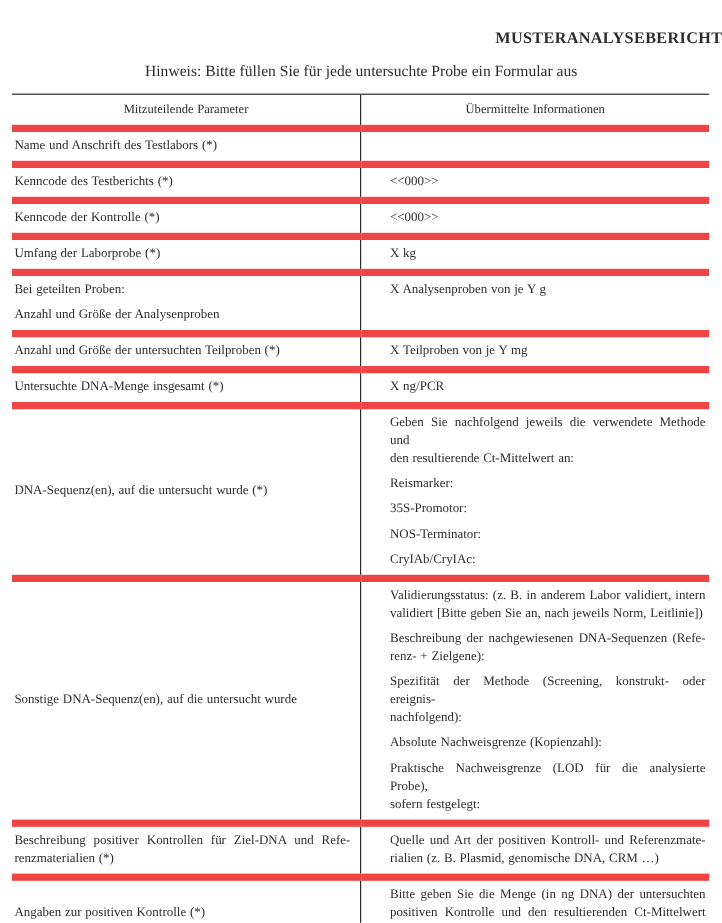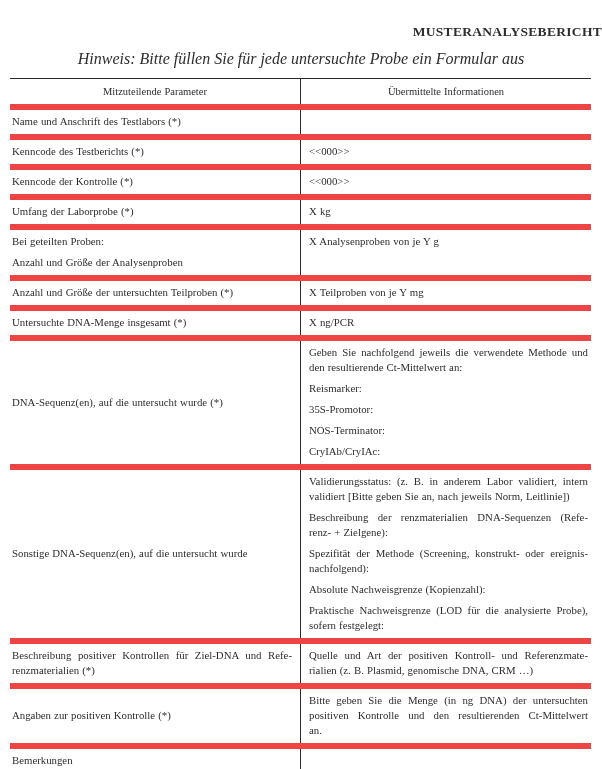--- a/index.html
+++ b/index.html
@@ -2,31 +2,31 @@
 <html><head>
 <meta charset="utf-8">
 <style>
   html,body{margin:0;padding:0;}
   body{
     width:602px;height:769px;background:#ffffff;
     font-family:"Liberation Serif","DejaVu Serif",serif;
     color:#2d2d2d;overflow:hidden;
   }
   .title{padding-top:24px;text-align:right;font-weight:700;font-size:13.5px;letter-spacing:.3px;}
-  .hint{margin-top:11px;text-align:center;font-style:italic;font-size:16px;line-height:15px;}
+  .hint{margin-top:11px;text-align:center;font-size:13px;line-height:15px;}
   .tbl{display:table;table-layout:fixed;border-collapse:collapse;width:572px;margin:12px 0 0 10px;}
   .t-row{display:table-row;}
   .cell{
     display:table-cell;width:286px;vertical-align:top;
     font-size:10.8px;line-height:15px;
     border-top:6px solid #ef4444;
     padding:4px 8px 5px 2px;
     word-spacing:.04em;
   }
-  .cell.rightc{border-left:1px solid #2b2b2b;padding:4px 3px 5px 8px;}
+  .cell.rightc{border-left:1px solid #2b2b2b;padding:4px 3px 5px 24px;}
   .t-row.header .cell{border-top:1.6px solid #2b2b2b;text-align:center;font-size:10.5px;padding:5px 2px;}
   .vmid{vertical-align:middle;}
   .para + .para{margin-top:6px;}
   .jl{text-align:justify;text-align-last:justify;}
   .footnote-bar{
     width:570px;margin-left:18px;
     border-top:2.2px solid #1f1f1f;border-bottom:2.2px solid #1f1f1f;
     font-size:10.5px;line-height:15px;padding:5px 0 6px 2px;
   }
 </style>
@@ -166,21 +166,21 @@
         <div class="para">
             <div>Sonstige DNA-Sequenz(en), auf die untersucht wurde</div>
           </div>
       </div>
       <div class="cell rightc">
         <div class="para">
           <div class="jl">Validierungsstatus: (z. B. in anderem Labor validiert, intern</div>
           <div>validiert [Bitte geben Sie an, nach jeweils Norm, Leitlinie])</div>
         </div>
         <div class="para">
-          <div class="jl">Beschreibung der renzmaterialien DNA-Sequenzen (Refe-</div>
+          <div class="jl">Beschreibung der nachgewiesenen DNA-Sequenzen (Refe-</div>
           <div>renz- + Zielgene):</div>
         </div>
         <div class="para">
           <div class="jl">Spezifität der Methode (Screening, konstrukt- oder ereignis-</div>
           <div>nachfolgend):</div>
         </div>
         <div class="para">
             <div>Absolute Nachweisgrenze (Kopienzahl):</div>
           </div>
         <div class="para">

